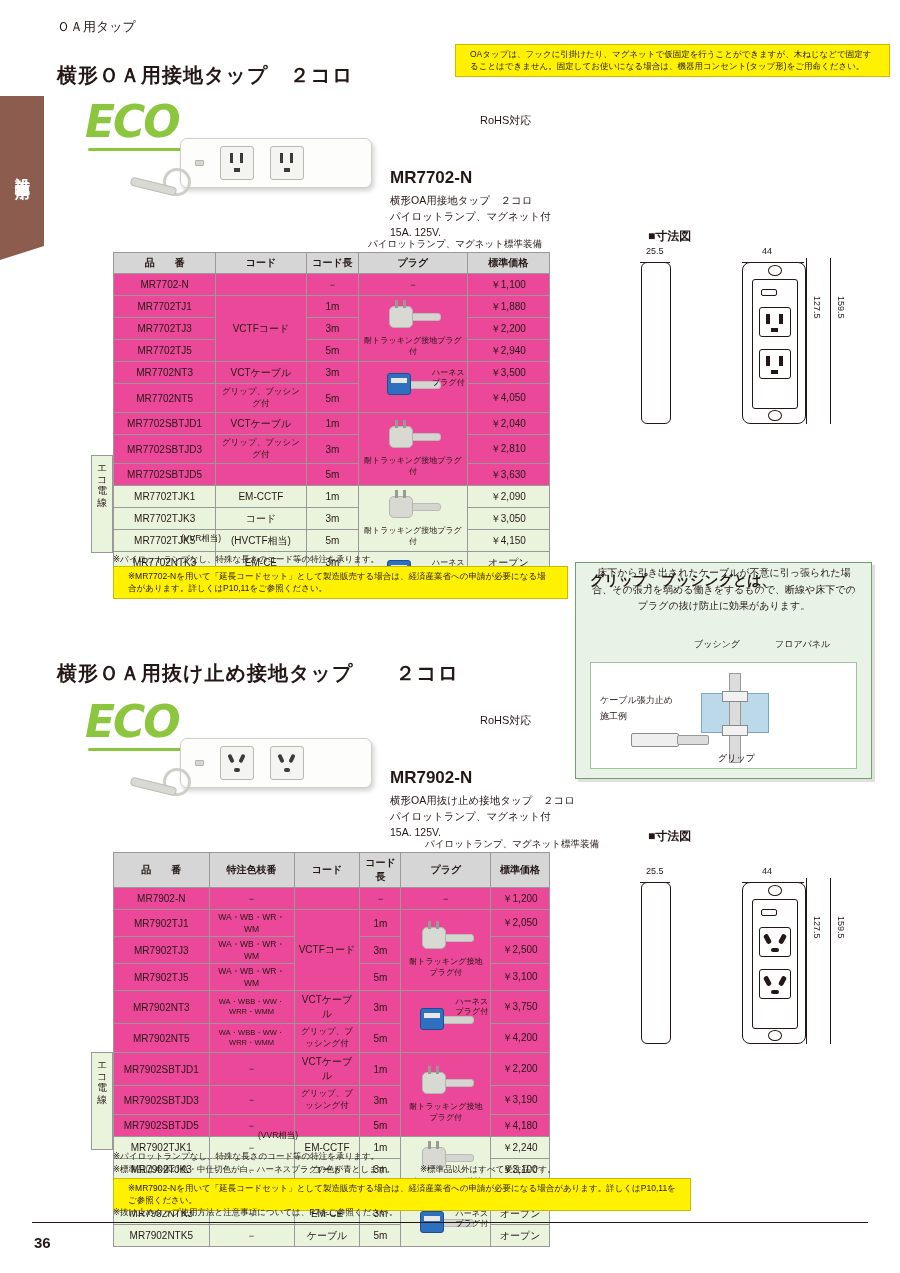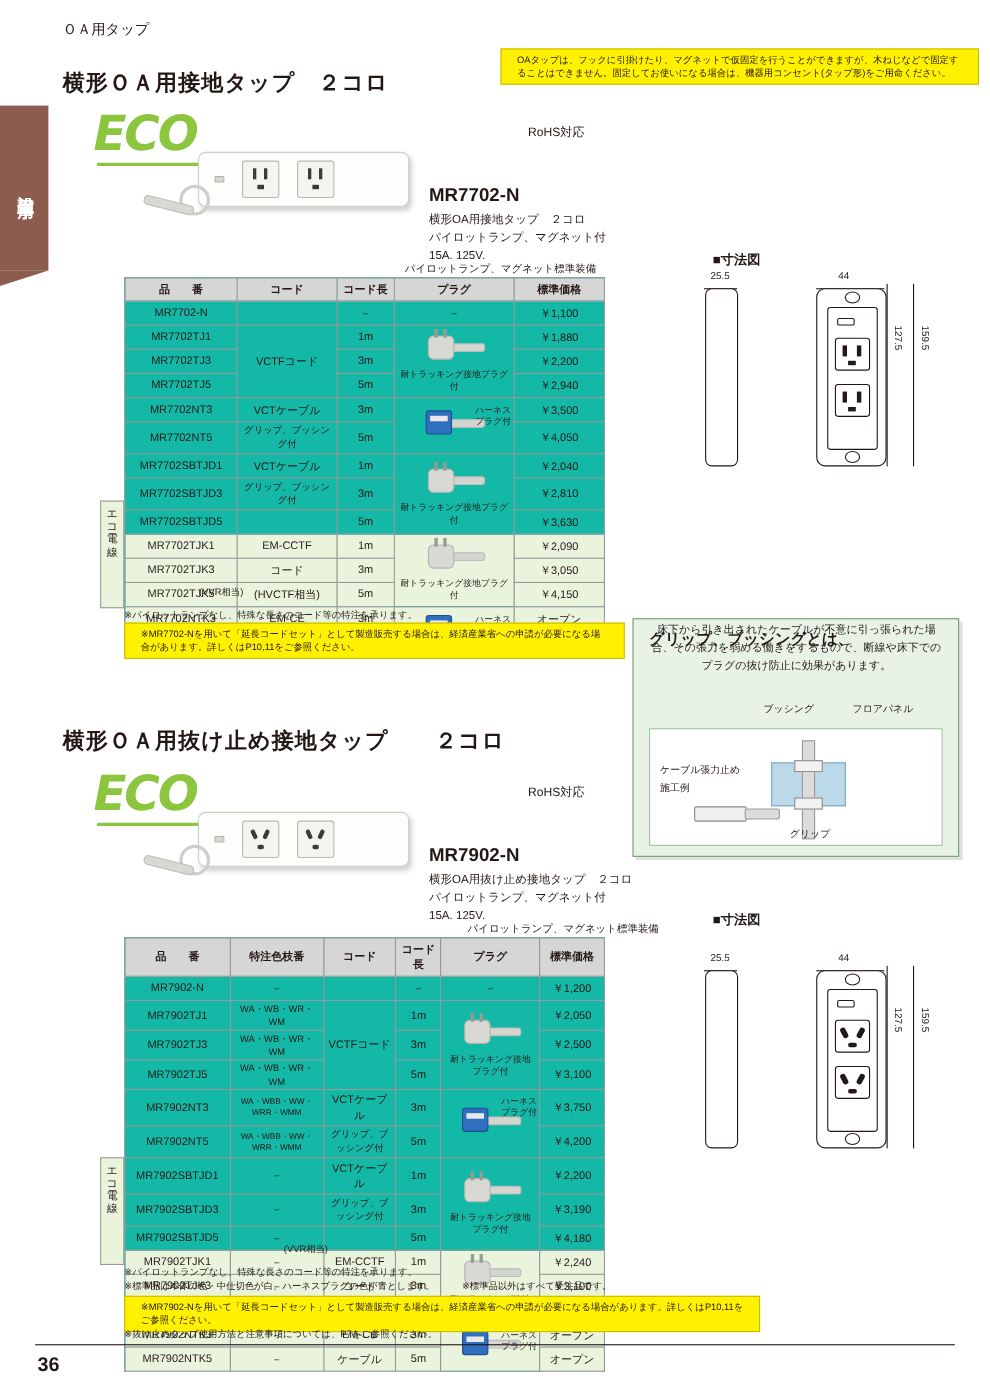--- a/index.html
+++ b/index.html
@@ -74,21 +74,21 @@
   }
   .pilot{position:absolute;width:7px;height:4px;background:#d8d8d2;border:1px solid #b5b5af;border-radius:1px;}
 
   .prodname{position:absolute;font-size:17px;font-weight:bold;}
   .proddesc{position:absolute;font-size:10.5px;line-height:1.6;}
 
   .tblcap{position:absolute;font-size:9.5px;}
 
   table.spec{
     position:absolute;border-collapse:collapse;font-size:10px;
-    background:#14b8a6;
+    background:#ec4899;
   }
   table.spec th{
     background:#d6d6d6;border:1px solid #999;font-weight:bold;
     padding:3px 2px;text-align:center;font-size:10px;
   }
   table.spec td{
     border:1px solid #999;padding:2px 4px;text-align:center;height:17px;
     font-size:10px;
   }
   td.pn{text-align:left;padding-left:6px;}
@@ -156,21 +156,21 @@
   .grip-title{position:absolute;font-size:14px;font-weight:bold;}
   .grip-text{position:absolute;font-size:10px;line-height:1.65;}
   .grip-illus{
     position:absolute;background:#fff;border:1px solid #9ec39a;
   }
   .grip-lbl{position:absolute;font-size:9px;}
   .hatch{
     position:absolute;background:#bcd9ea;border:1px solid #7aa8c4;
   }
 
-  .footer-num{position:absolute;left:34px;bottom:22px;font-size:18px;font-weight:bold;}
+  .footer-num{position:absolute;left:34px;bottom:22px;font-size:15px;font-weight:bold;}
   .footer-txt{position:absolute;left:60px;bottom:26px;font-size:10.5px;}
   .footer-rule{position:absolute;left:32px;bottom:50px;width:836px;height:1px;background:#231815;}
 </style>
 </head>
 <body>
 
 <div class="page">
 
   <div class="side-tab">設備工事用</div>
 

